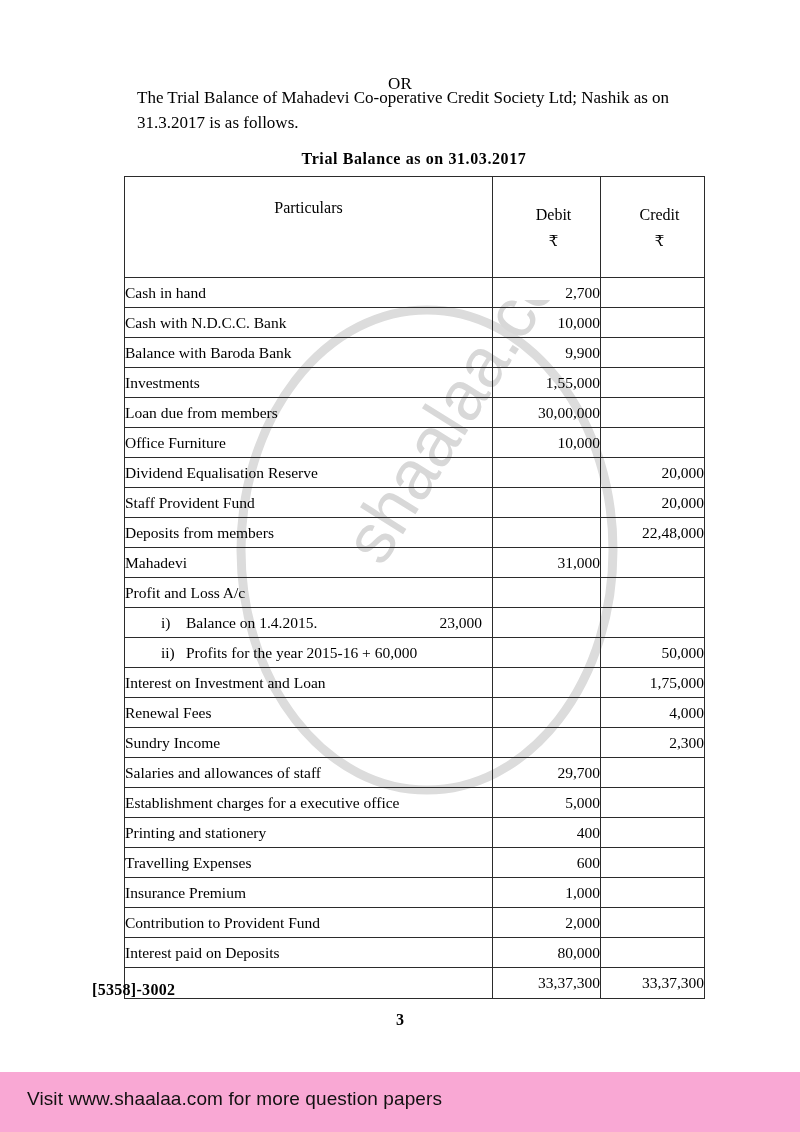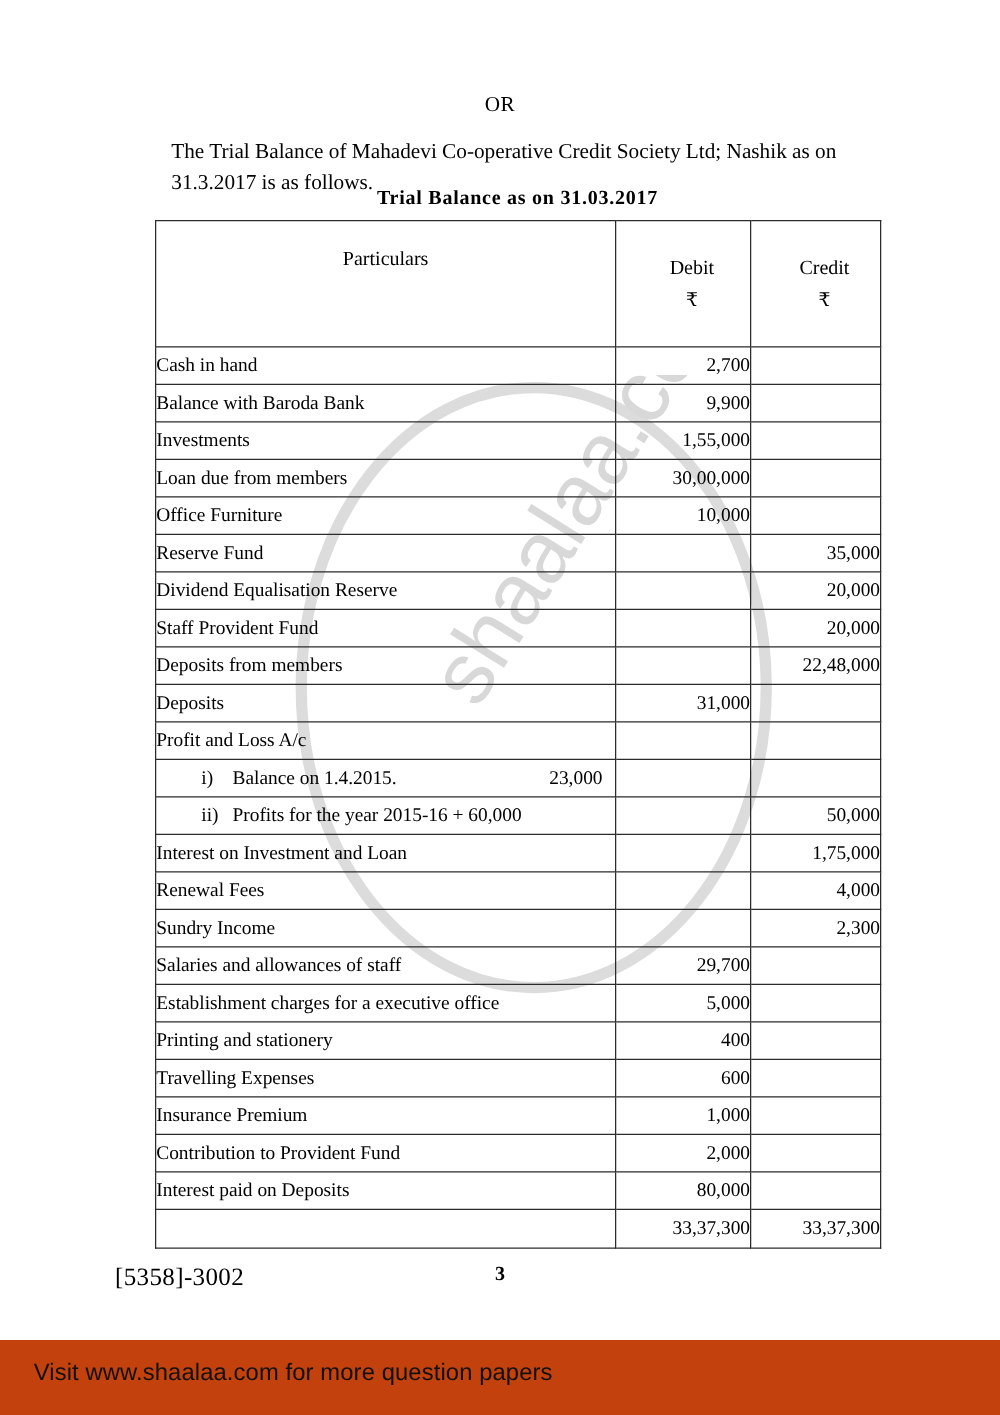--- a/index.html
+++ b/index.html
@@ -53,21 +53,21 @@
     top: 74px;
     width: 800px;
     text-align: center;
     font-size: 17px;
     letter-spacing: 0.3px;
   }
 
   .intro {
     position: absolute;
     left: 137px;
-    top: 108px;
+    top: 85px;
     width: 572px;
     font-size: 17px;
     line-height: 25px;
     text-align: left;
   }
 
   .table-title {
     position: absolute;
     left: 124px;
     top: 150px;
@@ -153,43 +153,43 @@
   .subrow .sub-label { display: inline-block; }
   .subrow .sub-amt {
     margin-left: auto;
     padding-right: 10px;
   }
 
   
   .paper-code {
     position: absolute;
     left: 92px;
-    top: 1011px;
-    font-size: 20px;
-    font-weight: normal;
+    top: 981px;
+    font-size: 16px;
+    font-weight: bold;
     letter-spacing: 0.3px;
   }
   .page-num {
     position: absolute;
     left: 0;
     top: 1011px;
     width: 800px;
     text-align: center;
     font-size: 16px;
     font-weight: bold;
   }
 
   
   .promo {
     position: absolute;
     left: 0;
     top: 1072px;
     width: 800px;
     height: 60px;
-    background: #c2410c;
+    background: #f9a8d4;
     z-index: 3;
   }
   .promo-text {
     position: absolute;
     left: 27px;
     top: 16px;
     font-family: "Liberation Sans", "DejaVu Sans", sans-serif;
     font-size: 19px;
     color: #111111;
     letter-spacing: 0.1px;
@@ -235,61 +235,61 @@
             </td>
           </tr>
         </thead>
         <tbody id="tb-body">
             <tr>
               <td class="particulars">Cash in hand</td>
               <td class="amt">2,700</td>
               <td class="amt"></td>
             </tr>
             <tr>
+              <td class="particulars">Cash with N.D.C.C. Bank</td>
+              <td class="amt">10,000</td>
+              <td class="amt"></td>
+            </tr>
+            <tr>
               <td class="particulars">Balance with Baroda Bank</td>
               <td class="amt">9,900</td>
               <td class="amt"></td>
             </tr>
             <tr>
               <td class="particulars">Investments</td>
               <td class="amt">1,55,000</td>
               <td class="amt"></td>
             </tr>
             <tr>
               <td class="particulars">Loan due from members</td>
               <td class="amt">30,00,000</td>
               <td class="amt"></td>
             </tr>
             <tr>
               <td class="particulars">Office Furniture</td>
               <td class="amt">10,000</td>
               <td class="amt"></td>
             </tr>
             <tr>
-              <td class="particulars">Reserve Fund</td>
-              <td class="amt"></td>
-              <td class="amt">35,000</td>
-            </tr>
-            <tr>
               <td class="particulars">Dividend Equalisation Reserve</td>
               <td class="amt"></td>
               <td class="amt">20,000</td>
             </tr>
             <tr>
               <td class="particulars">Staff Provident Fund</td>
               <td class="amt"></td>
               <td class="amt">20,000</td>
             </tr>
             <tr>
               <td class="particulars">Deposits from members</td>
               <td class="amt"></td>
               <td class="amt">22,48,000</td>
             </tr>
             <tr>
-              <td class="particulars">Deposits</td>
+              <td class="particulars">Mahadevi</td>
               <td class="amt">31,000</td>
               <td class="amt"></td>
             </tr>
             <tr>
               <td class="particulars">Profit and Loss A/c</td>
               <td class="amt"></td>
               <td class="amt"></td>
             </tr>
             <tr>
               <td class="particulars">

